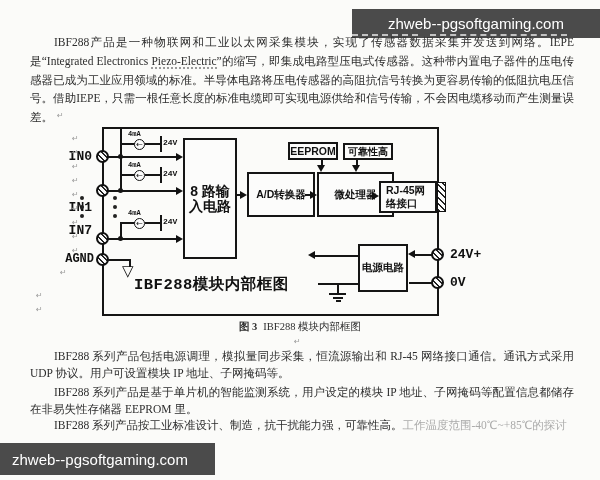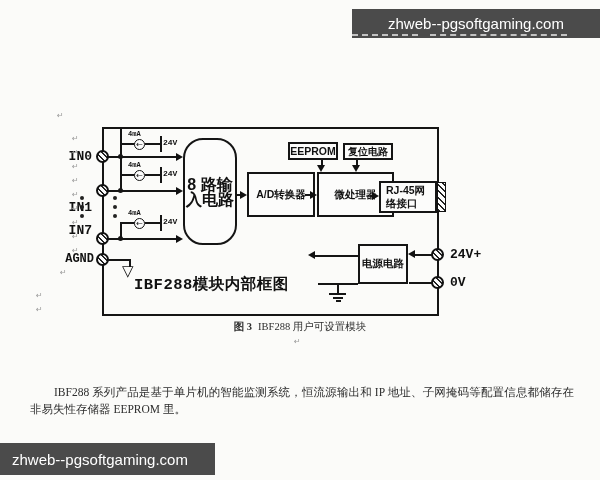--- a/index.html
+++ b/index.html
@@ -47,20 +47,21 @@
 <body>
 
 <div class="page">
 
   <div class="wm wm-top">
     <span>zhweb--pgsoftgaming.com</span>
   </div>
   <div class="dash" style="left:352px;top:34px;width:66px;"></div>
   <div class="dash" style="left:430px;top:34px;width:137px;"></div>
 
+  <p class="para" style="top:33px;margin:0;"><span>IBF288产品是一种物联网和工业以太网采集模块，实现了传感器数据采集并发送到网络。IEPE是“Integrated Electronics </span><span class="piezo">Piezo-Electric</span><span>”的缩写，即集成电路型压电式传感器。这种带内置电子器件的压电传感器已成为工业应用领域的标准。半导体电路将压电传感器的高阻抗信号转换为更容易传输的低阻抗电压信号。借助IEPE，只需一根任意长度的标准电缆即可实现电源供给和信号传输，不会因电缆移动而产生测量误差。</span></p>
   <span class="pil" style="left:57px;top:111px;">↵</span>
 
   <div>
 
     <div class="hl" style="left:102px;top:127px;width:337px;"></div>
     <div class="vl" style="left:102px;top:127px;height:189px;"></div>
     <div class="vl" style="left:437px;top:127px;height:189px;"></div>
     <div class="hl" style="left:102px;top:314px;width:337px;"></div>
 
     <div class="hl" style="left:108px;top:156px;width:68px;"></div>
@@ -118,42 +119,42 @@
     <div class="edot" style="left:80px;top:205px;"></div>
     <div class="edot" style="left:80px;top:214px;"></div>
     <div class="edot" style="left:113px;top:196px;"></div>
     <div class="edot" style="left:113px;top:205px;"></div>
     <div class="edot" style="left:113px;top:214px;"></div>
 
     <div class="hl" style="left:108px;top:259px;width:23px;"></div>
     <div class="vl" style="left:129px;top:259px;height:8px;"></div>
     <span class="tri" style="left:122px;top:264px;">▽</span>
 
-    <div class="box" style="left:183px;top:138px;width:54px;height:107px;font-size:16px;line-height:15px;border-radius:20px;">
+    <div class="box" style="left:183px;top:138px;width:54px;height:121px;font-size:14px;line-height:15px;">
       <span>8 路输</span>
       <span>入电路</span>
     </div>
     <div class="box" style="left:247px;top:172px;width:68px;height:45px;font-size:10.5px;">
       <span>A/D转换器</span>
     </div>
     <div class="box" style="left:288px;top:142px;width:50px;height:18px;font-size:10.5px;">
       <span>EEPROM</span>
     </div>
     <div class="box" style="left:343px;top:143px;width:50px;height:17px;font-size:10px;">
-      <span>复位电路</span>
+      <span>可靠性高</span>
     </div>
     <div class="box" style="left:317px;top:172px;width:77px;height:45px;font-size:10.5px;">
       <span>微处理器</span>
     </div>
     <div class="box" style="left:379px;top:181px;width:58px;height:32px;font-size:10.5px;line-height:13px;align-items:flex-start;padding-left:5px;">
       <span>RJ-45网</span>
       <span>络接口</span>
     </div>
     <div class="hatch" style="left:437px;top:182px;width:9px;height:30px;"></div>
-    <div class="box" style="left:358px;top:244px;width:50px;height:40px;font-size:10.5px;">
+    <div class="box" style="left:358px;top:244px;width:50px;height:48px;font-size:10.5px;">
       <span>电源电路</span>
     </div>
 
     <div class="hl" style="left:237px;top:194px;width:4px;"></div>
     <div class="arR" style="left:240px;top:191px;"></div>
     <div class="hl" style="left:305px;top:194px;width:6px;"></div>
     <div class="arR" style="left:310px;top:191px;"></div>
     <div class="hl" style="left:370px;top:195px;width:3px;"></div>
     <div class="arR" style="left:372px;top:192px;"></div>
     <div class="vl" style="left:321px;top:160px;height:6px;"></div>
@@ -174,24 +175,26 @@
 
     <div class="term" style="left:431px;top:248px;"></div>
     <div class="term" style="left:431px;top:276px;"></div>
     <span class="lblS" style="left:450px;top:247px;font-size:13px;">24V+</span>
     <span class="lblS" style="left:450px;top:275px;font-size:13px;">0V</span>
 
     <span class="lblS" style="left:134px;top:274px;font-size:15.5px;letter-spacing:.5px;">IBF288模块内部框图</span>
   </div>
 
   <div class="caption">
-    <b>图 3</b><span>IBF288 用户可设置模块</span>
-  </div>
-
-  <p class="para para2" style="top:384px;margin:0;">IBF288 系列产品是基于单片机的智能监测系统，恒流源输出和 IP 地址、子网掩码等配置信息都储存在非易失性存储器 EEPROM 里。</p>
+    <b>图 3</b><span>IBF288 模块内部框图</span>
+  </div>
+
+  <p class="para para2" style="top:348px;margin:0;">IBF288 系列产品包括电源调理，模拟量同步采集，恒流源输出和 RJ-45 网络接口通信。通讯方式采用 UDP 协议。用户可设置模块 IP 地址、子网掩码等。</p>
+  <p class="para para2" style="top:384px;margin:0;">IBF288 系列产品是基于单片机的智能监测系统，用户设定的模块 IP 地址、子网掩码等配置信息都储存在非易失性存储器 EEPROM 里。</p>
+  <p class="para para2" style="top:417px;margin:0;"><span>IBF288 系列产品按工业标准设计、制造，抗干扰能力强，可靠性高。</span><span class="faded">工作温度范围-40℃~+85℃的探讨</span></p>
 
   <span class="pil" style="left:72px;top:134px;">↵</span>
   <span class="pil" style="left:72px;top:148px;">↵</span>
   <span class="pil" style="left:72px;top:162px;">↵</span>
   <span class="pil" style="left:72px;top:176px;">↵</span>
   <span class="pil" style="left:72px;top:190px;">↵</span>
   <span class="pil" style="left:72px;top:204px;">↵</span>
   <span class="pil" style="left:72px;top:218px;">↵</span>
   <span class="pil" style="left:72px;top:232px;">↵</span>
   <span class="pil" style="left:72px;top:246px;">↵</span>

